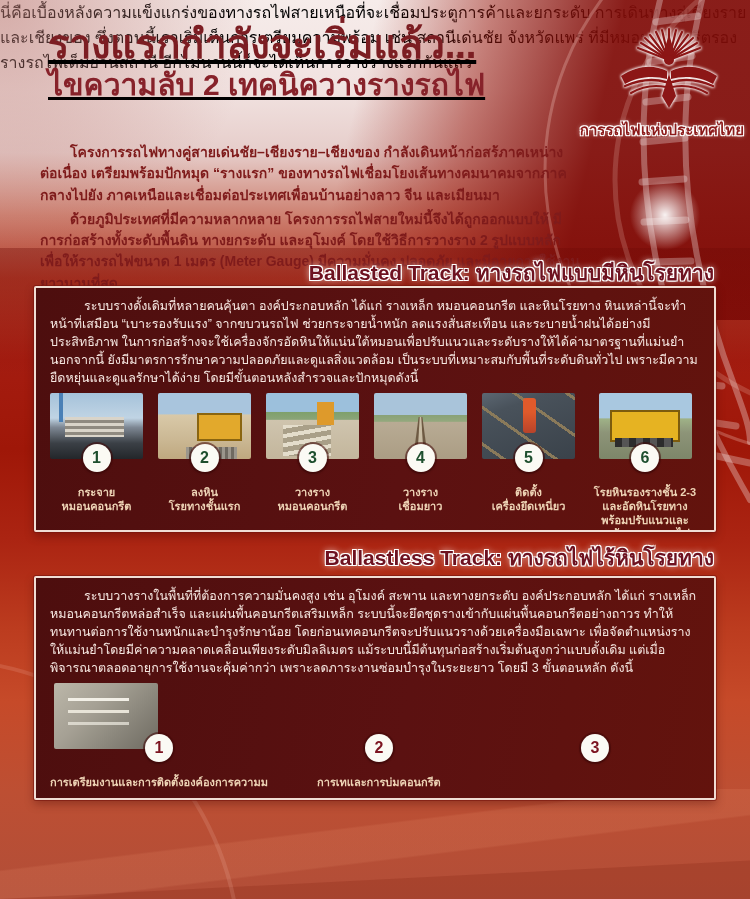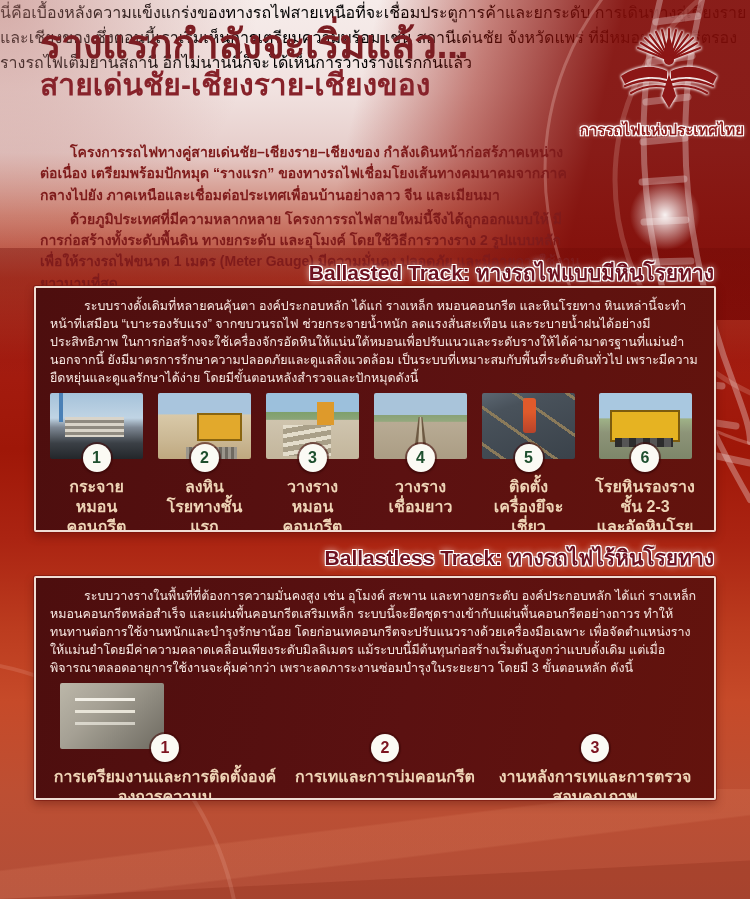--- a/index.html
+++ b/index.html
@@ -17,21 +17,21 @@
     background:linear-gradient(173deg,rgba(0,0,0,0) 40%,rgba(255,170,130,.12) 41%,rgba(255,170,130,.12) 58%,rgba(0,0,0,0) 59%);}
   .bg-bot-b{position:absolute;bottom:0;left:0;right:0;height:70px;
     clip-path:polygon(0 100%,100% 45%,100% 100%);background:rgba(135,40,22,.28);}
   .glow{position:absolute;border-radius:50%;pointer-events:none;}
   .glow.g1{left:625px;top:175px;width:80px;height:80px;background:radial-gradient(circle,rgba(255,255,255,.95),rgba(255,255,255,0) 62%);}
   .glow.g2{left:480px;top:315px;width:56px;height:56px;background:radial-gradient(circle,rgba(255,255,255,.7),rgba(255,255,255,0) 60%);}
   svg.arcs,svg.track-art{position:absolute;pointer-events:none;}
   svg.arcs{left:0;top:0;}
   svg.track-art{right:0;top:0;}
 
-  .titles{position:absolute;left:40px;top:22px;width:520px;}
+  .titles{position:absolute;left:48px;top:22px;width:520px;text-decoration:underline;}
   .title-main{margin:0;font-size:40px;line-height:1.12;font-weight:800;color:#7c1d22;letter-spacing:-.5px;}
   .title-sub{margin:0;font-size:30px;line-height:1.2;font-weight:700;color:#87222a;}
 
   .intro{position:absolute;left:40px;top:142px;width:540px;color:#7f1b1b;font-size:14px;line-height:1.52;font-weight:600;}
   .intro p{margin:0 0 3px 0;text-indent:30px;}
 
   .logo{position:absolute;right:6px;top:26px;width:182px;text-align:right;}
   .logo svg{filter:drop-shadow(0 0 1.5px #fff) drop-shadow(0 0 1px rgba(255,255,255,.9));}
   .logo-label{margin-top:-4px;font-size:15px;font-weight:800;color:#8c1a1a;
     text-shadow:-1px -1px 0 #ffffff,1px -1px 0 #ffffff,-1px 1px 0 #ffffff,1px 1px 0 #ffffff,0 0 5px rgba(255,255,255,.9);}
@@ -55,21 +55,21 @@
   .steps-6 .step.wide{width:110px;}
   .photo{position:relative;width:93px;height:66px;border-radius:2px;overflow:hidden;flex:none;}
   .photo::before,.photo::after{content:"";position:absolute;}
   .pair{display:flex;gap:2px;}
   .pair .photo{width:104px;height:66px;}
   .badge{width:28px;height:28px;border-radius:50%;background:#fbfaf4;display:flex;align-items:center;justify-content:center;
     font-size:16px;font-weight:800;margin:-15px auto 1px auto;position:relative;z-index:2;
     box-shadow:0 0 0 2px rgba(70,10,10,.55),0 1px 3px rgba(0,0,0,.45);}
   .badge.green{color:#1e4f2e;}
   .badge.maroon{color:#7c1420;}
-  .caption{margin-top:4px;font-size:16px;line-height:1.25;font-weight:600;color:#eed4b6;text-align:center;white-space:pre-line;}
+  .caption{margin-top:13px;font-size:11px;line-height:1.25;font-weight:600;color:#eed4b6;text-align:center;white-space:pre-line;}
 
   
   .pb1{background:linear-gradient(180deg,#a5c2da 0%,#c0d4e4 38%,#7e8894 52%,#3b4046 76%,#23262a 100%);}
   .pb1::before{left:16%;top:36%;width:64%;height:30%;background:repeating-linear-gradient(180deg,#d9d4c9 0 3px,#8f8a80 3px 6px);}
   .pb1::after{left:10%;top:0;width:4px;height:44%;background:#4a80b6;}
   .pb2{background:linear-gradient(180deg,#a9c5dd 0%,#a9c5dd 32%,#d9c9a8 33%,#cbb894 70%,#bfa87f 100%);}
   .pb2::before{left:42%;top:30%;width:48%;height:42%;background:#e2a92c;border:2px solid #8a6510;box-sizing:border-box;}
   .pb2::after{left:30%;bottom:0;width:55%;height:18%;background:repeating-linear-gradient(90deg,#9b968c 0 3px,#6f6a61 3px 6px);}
   .pb3{background:linear-gradient(180deg,#9cc0dc 0%,#9cc0dc 28%,#7fa06b 29%,#8aa478 40%,#cfc4ae 41%,#c3b69c 100%);}
   .pb3::before{left:55%;top:14%;width:18%;height:34%;background:#de9a2b;}
@@ -142,21 +142,21 @@
       <line x1="186" y1="420" x2="226" y2="426"></line>
       <line x1="202" y1="455" x2="240" y2="463"></line>
     </g>
   </svg>
 
   <div class="glow g1"></div>
   <div class="glow g2"></div>
 
   <header class="titles">
     <h1 class="title-main">รางแรกกำลังจะเริ่มแล้ว...</h1>
-    <h2 class="title-sub">สายเด่นชัย-เชียงราย-เชียงของ</h2>
+    <h2 class="title-sub">ไขความลับ 2 เทคนิควางรางรถไฟ</h2>
   </header>
 
   <div class="logo">
     <svg width="150" height="92" viewBox="0 0 120 92">
       <g stroke="#8c1616" stroke-width="2.2" stroke-linecap="round">
         <line x1="60" y1="34" x2="29" y2="22"></line>
           <line x1="60" y1="34" x2="32" y2="17"></line>
         <line x1="60" y1="34" x2="36" y2="12"></line>
           <line x1="60" y1="34" x2="41" y2="9"></line>
         <line x1="60" y1="34" x2="47" y2="6"></line>
@@ -223,21 +223,21 @@
           </div>
         <div class="caption">วางราง
 เชื่อมยาว</div>
       </div>
       <div class="step">
         <div class="photo pb5"></div>
         <div class="badge green">
             <span>5</span>
           </div>
         <div class="caption">ติดตั้ง
-เครื่องยึจะเชี่ยว</div>
+เครื่องยึดเหนี่ยว</div>
       </div>
       <div class="step wide">
         <div class="photo pb6"></div>
         <div class="badge green">
             <span>6</span>
           </div>
         <div class="caption">โรยหินรองรางชั้น 2-3
 และอัดหินโรยทาง
 พร้อมปรับแนวและ
 ระดับของทางรถไฟ</div>
@@ -271,20 +271,19 @@
         <div class="caption">การเทและการบ่มคอนกรีต</div>
       </div>
       <div class="step">
         <div class="pair">
           <div class="photo pt3a"></div>
           <div class="photo pt3b"></div>
         </div>
         <div class="badge maroon">
             <span>3</span>
           </div>
-        <div class="caption">งานหลังการเทและการตรวจสอบคุณภาพ</div>
       </div>
     </div>
   </section>
 
   <div class="footer">นี่คือเบื้องหลังความแข็งแกร่งของทางรถไฟสายเหนือที่จะเชื่อมประตูการค้าและยกระดับ การเดินทางสู่เชียงรายและเชียงของ ซึ่งตอนนี้เราเริ่มเห็นการเตรียมความพร้อม เช่น สถานีเด่นชัย จังหวัดแพร่ ที่มีหมอนคอนกรีตรองรางรถไฟเต็มย่านสถานี อีกไม่นานนี้ก็จะได้เห็นการวางรางแรกกันแล้ว</div>
 
 </div>
 
 </body></html>

